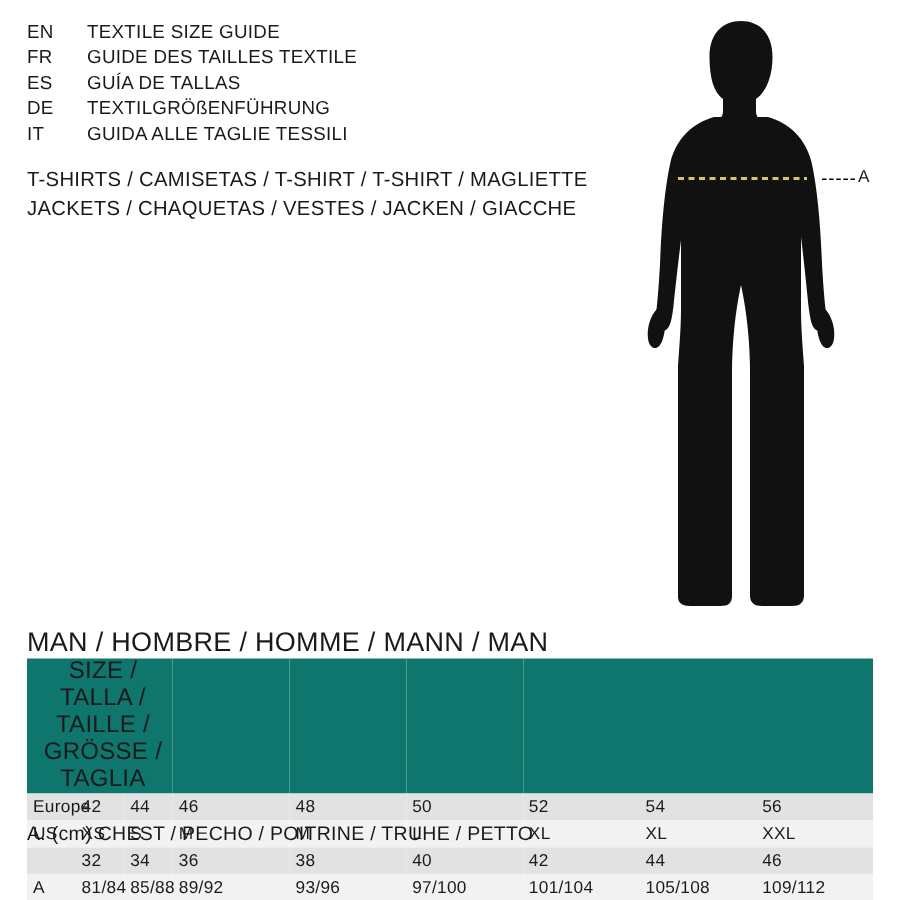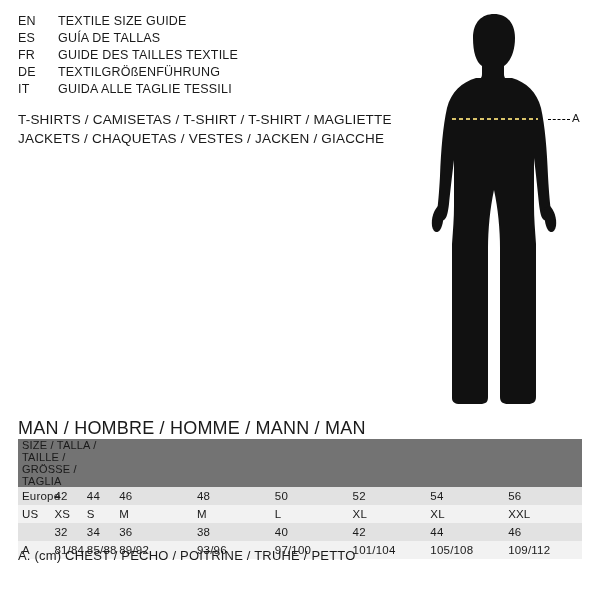--- a/index.html
+++ b/index.html
@@ -106,22 +106,23 @@
     table-layout: fixed;
   }
   table.size-table td {
     height: 18px;
     padding: 0 0 0 4px;
     vertical-align: middle;
     letter-spacing: 0.2px;
     color: #1a1a1a;
   }
   tr.row-head td {
-    background: #737373;
-    font-size: 11px;
+    background: #0f766e;
+    font-size: 16px;
+    text-align: center;
   }
   tr.row-alt td {
     background: #e2e2e2;
   }
   tr.row-plain td {
     background: #f2f2f2;
     margin-top: 38px;
   }
   td.col-label {
     width: 86px;
@@ -143,26 +144,26 @@
 <body>
 
 <div id="page">
 
   <div class="legend">
     <div class="legend-row">
       <div class="legend-code">EN</div>
       <div class="legend-text">TEXTILE SIZE GUIDE</div>
     </div>
     <div class="legend-row">
+      <div class="legend-code">FR</div>
+      <div class="legend-text">GUIDE DES TAILLES TEXTILE</div>
+    </div>
+    <div class="legend-row">
       <div class="legend-code">ES</div>
       <div class="legend-text">GUÍA DE TALLAS</div>
-    </div>
-    <div class="legend-row">
-      <div class="legend-code">FR</div>
-      <div class="legend-text">GUIDE DES TAILLES TEXTILE</div>
     </div>
     <div class="legend-row">
       <div class="legend-code">DE</div>
       <div class="legend-text">TEXTILGRÖßENFÜHRUNG</div>
     </div>
     <div class="legend-row">
       <div class="legend-code">IT</div>
       <div class="legend-text">GUIDA ALLE TAGLIE TESSILI</div>
     </div>
   </div>

